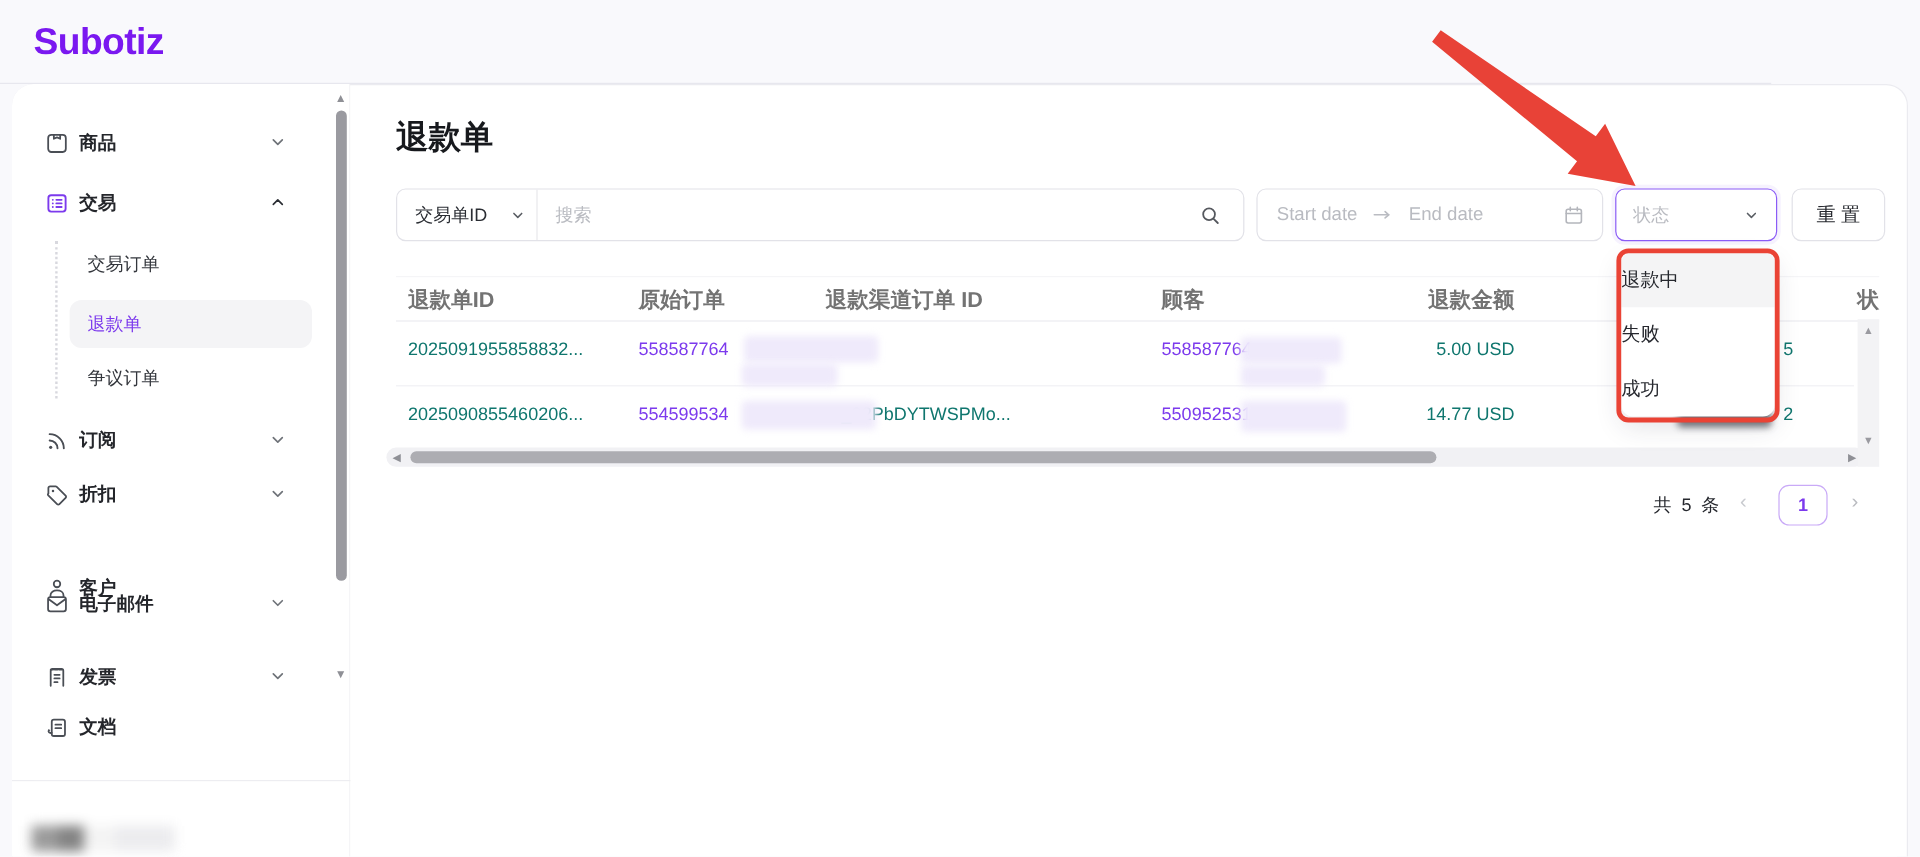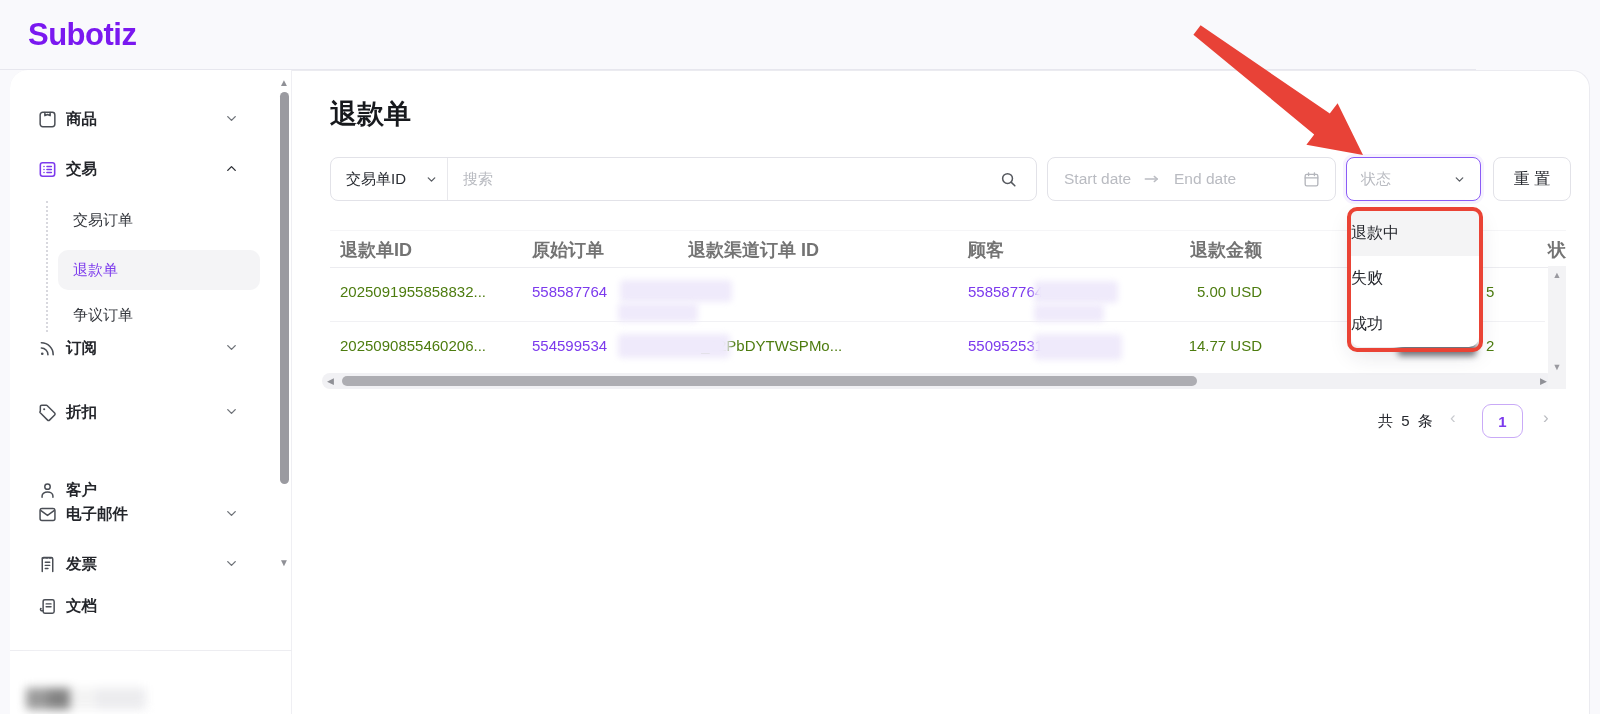--- a/index.html
+++ b/index.html
@@ -58,21 +58,21 @@
   .status-chev { position:absolute; right:14px; top:15px; color:#5a5e64; }
 
   .reset-btn { left:1493px; width:78px; display:flex; align-items:center; justify-content:center; font-size:16px; color:#26282e; cursor:pointer; }
 
   
   .tline { position:absolute; border-top:1px solid #ececf0; }
   .tl-0 { left:330px; top:230px; width:1236px; border-color:#f5f5f7; }
   .tl-1 { left:330px; top:267px; width:1236px; }
   .tl-2 { left:330px; top:321px; width:1215px; border-color:#f1f1f4; }
   .th { position:absolute; top:238px; font-size:18px; font-weight:700; color:#737373; white-space:nowrap; }
-  .td { position:absolute; font-size:15px; color:#4d7c0f; white-space:nowrap; }
+  .td { position:absolute; font-size:15px; color:#0f766e; white-space:nowrap; }
   .row1 .td { top:283px; } .row2 .td { top:337px; }
   .link { color:#7c3aed; cursor:pointer; }
   .amount { text-align:right; }
   .redact { position:absolute; background:#efeafb; border-radius:4px; filter:blur(3px); }
   .obscured { position:absolute; left:1398px; top:341px; width:78px; height:15px; background:#4a4d55; border-radius:3px; filter:blur(3px); opacity:.75; }
 
   
   .h-track { position:absolute; left:322px; top:373px; width:1232px; height:16px; background:#f1f1f4; border-radius:8px; }
   .h-thumb { position:absolute; left:342px; top:376px; width:855px; height:10px; background:#adadb2; border-radius:5px; }
   .h-arrow { position:absolute; top:374px; font-size:9px; line-height:14px; color:#8f9096; }
@@ -147,21 +147,21 @@
     <span class="slabel">交易订单</span>
   </div>
   <div class="sub-pill"></div>
   <div class="sub-item active" style="top:253px;">
     <span class="slabel">退款单</span>
   </div>
   <div class="sub-item" style="top:298px;">
     <span class="slabel">争议订单</span>
   </div>
 
-  <div class="nav-item" style="top:333px;padding-left:32px;">
+  <div class="nav-item" style="top:352px;padding-left:32px;">
     <span class="nicon">
       <svg class="ic" width="21" height="21" viewBox="0 0 24 24" fill="none" stroke="#4a4e55" stroke-width="1.8" stroke-linecap="round">
           <path d="M5 11.5a7.5 7.5 0 0 1 7.5 7.5"></path>
           <path d="M5 5.5A13.5 13.5 0 0 1 18.5 19"></path>
           <circle cx="6" cy="18" r="1.5" fill="#4a4e55" stroke="none"></circle>
         </svg>
     </span>
     <span class="nlabel">订阅</span>
     <span class="nchev">
         <svg class="ic" width="15" height="15" viewBox="0 0 24 24" fill="none" stroke="currentColor" stroke-width="2.2" stroke-linecap="round" stroke-linejoin="round">
@@ -188,21 +188,21 @@
   <div class="nav-item" style="top:475px;">
     <span class="nicon">
       <svg class="ic" width="21" height="21" viewBox="0 0 24 24" fill="none" stroke="#4a4e55" stroke-width="1.7" stroke-linecap="round" stroke-linejoin="round">
           <circle cx="12" cy="7.6" r="3.1"></circle>
           <path d="M5.8 19.6v-1.2c0-2.9 2.8-4.7 6.2-4.7s6.2 1.8 6.2 4.7v1.2"></path>
         </svg>
     </span>
     <span class="nlabel">客户</span>
   </div>
 
-  <div class="nav-item" style="top:499px;">
+  <div class="nav-item" style="top:488px;">
     <span class="nicon">
       <svg class="ic" width="21" height="21" viewBox="0 0 24 24" fill="none" stroke="#4a4e55" stroke-width="1.7" stroke-linejoin="round" stroke-linecap="round">
           <rect x="3.5" y="5.2" width="17" height="13.6" rx="2.2"></rect>
           <polyline points="4.5 7.5 12 13 19.5 7.5"></polyline>
         </svg>
     </span>
     <span class="nlabel">电子邮件</span>
     <span class="nchev">
         <svg class="ic" width="15" height="15" viewBox="0 0 24 24" fill="none" stroke="currentColor" stroke-width="2.2" stroke-linecap="round" stroke-linejoin="round">
           <polyline points="6 9 12 15 18 9"></polyline>

